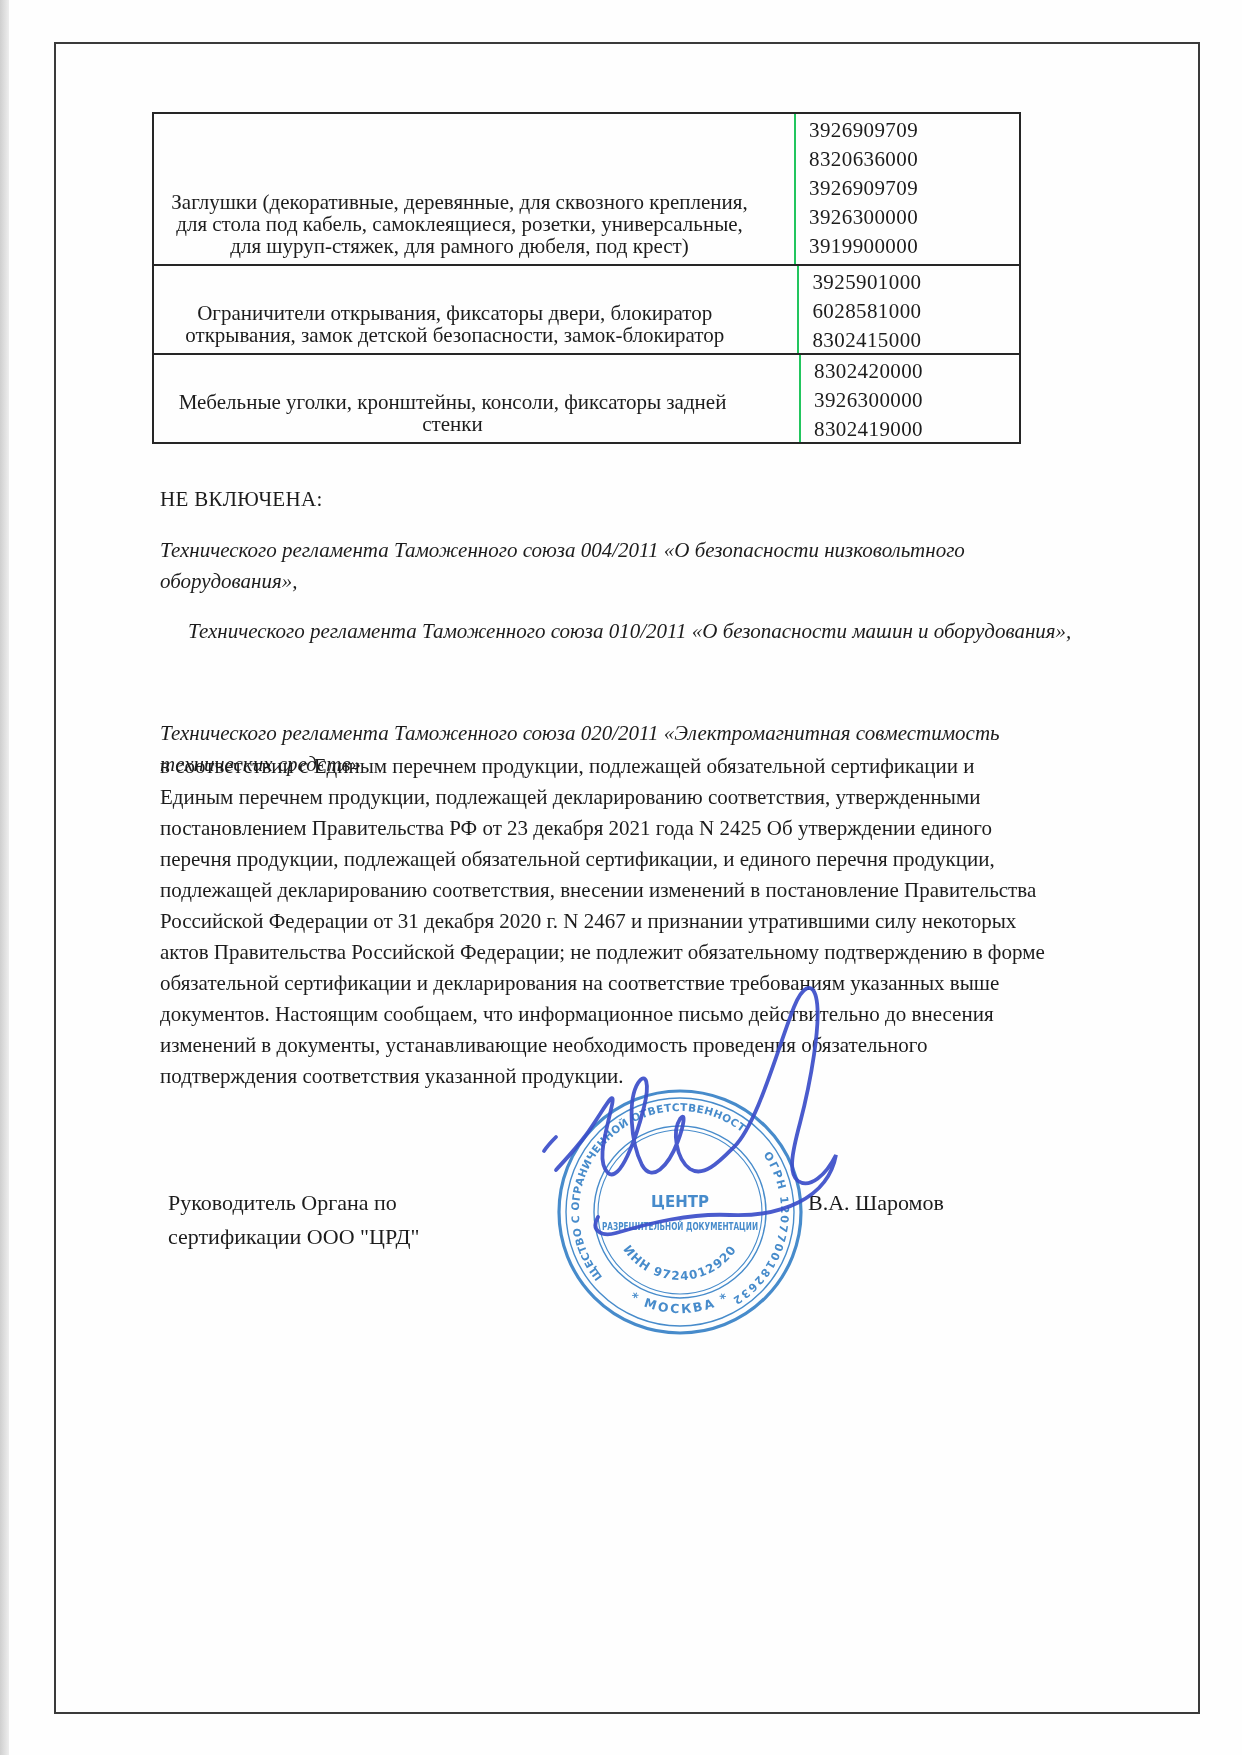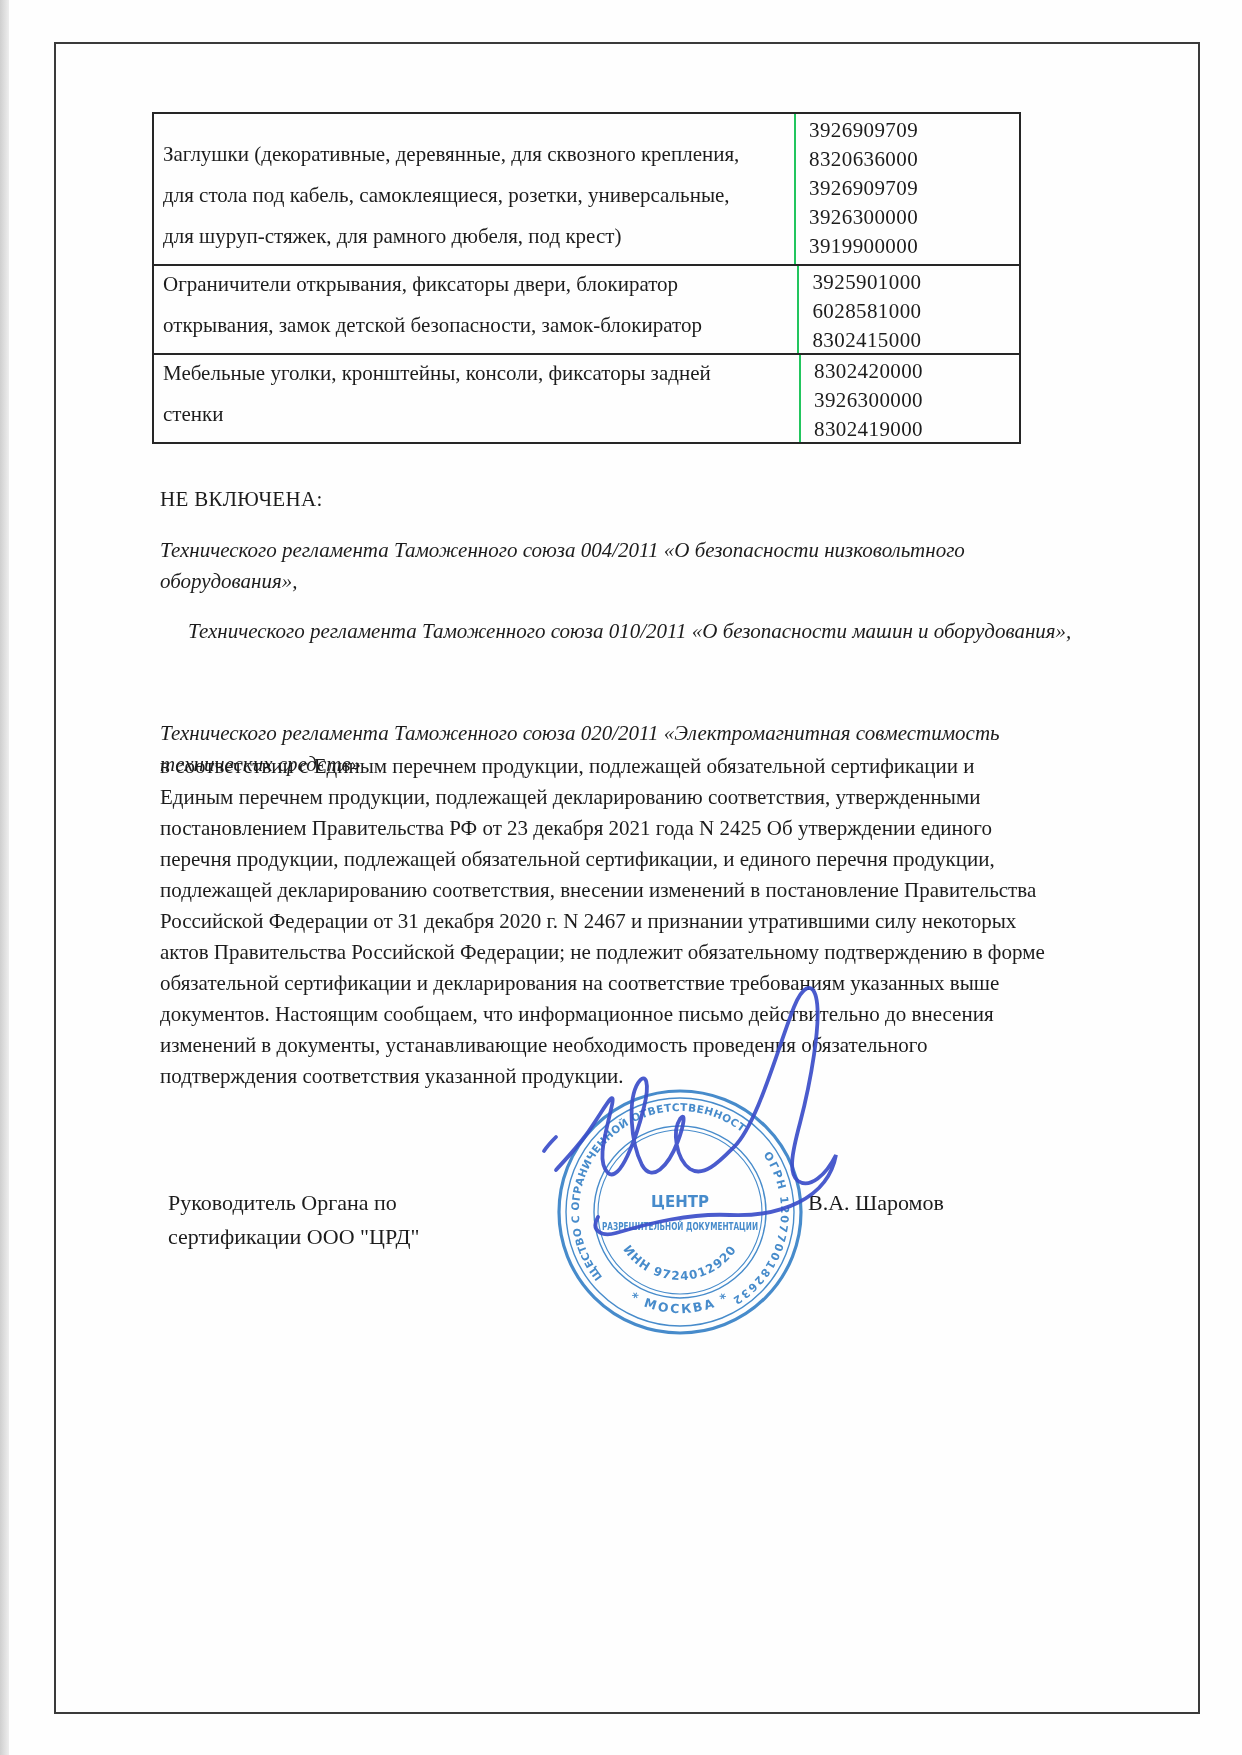--- a/index.html
+++ b/index.html
@@ -27,21 +27,22 @@
     border:2px solid #262626;
     box-sizing:border-box;
     font-size:21px;
   }
   .trow{display:flex;}
   .trow + .trow{border-top:2px solid #262626;}
   .cell-desc{
     width:643px;box-sizing:border-box;
     padding:0 38px 7px 9px;
     display:flex;align-items:flex-end;
-    line-height:41px;
+    line-height:22px;
+    text-align:center;
   }
   .cell-codes{
     width:226px;box-sizing:border-box;
     border-left:2px solid #22c55e;
     padding:2px 0 0 13px;
     line-height:29px;
     letter-spacing:0.4px;
   }
   .row-1{height:150px;}
   .row-2{height:87px;gap:13px;}

